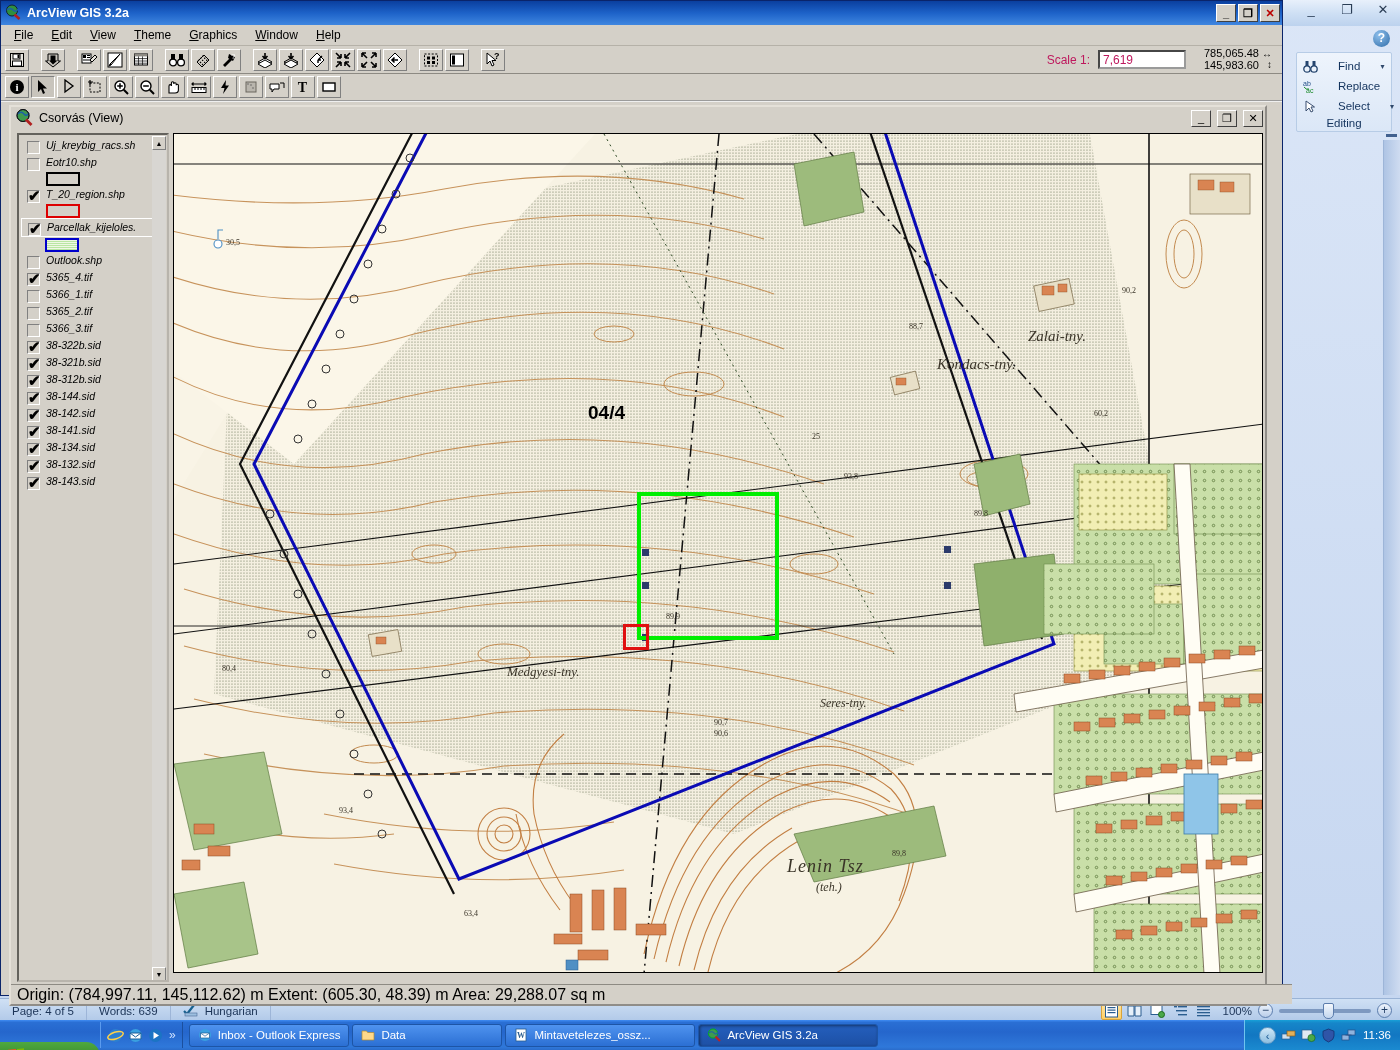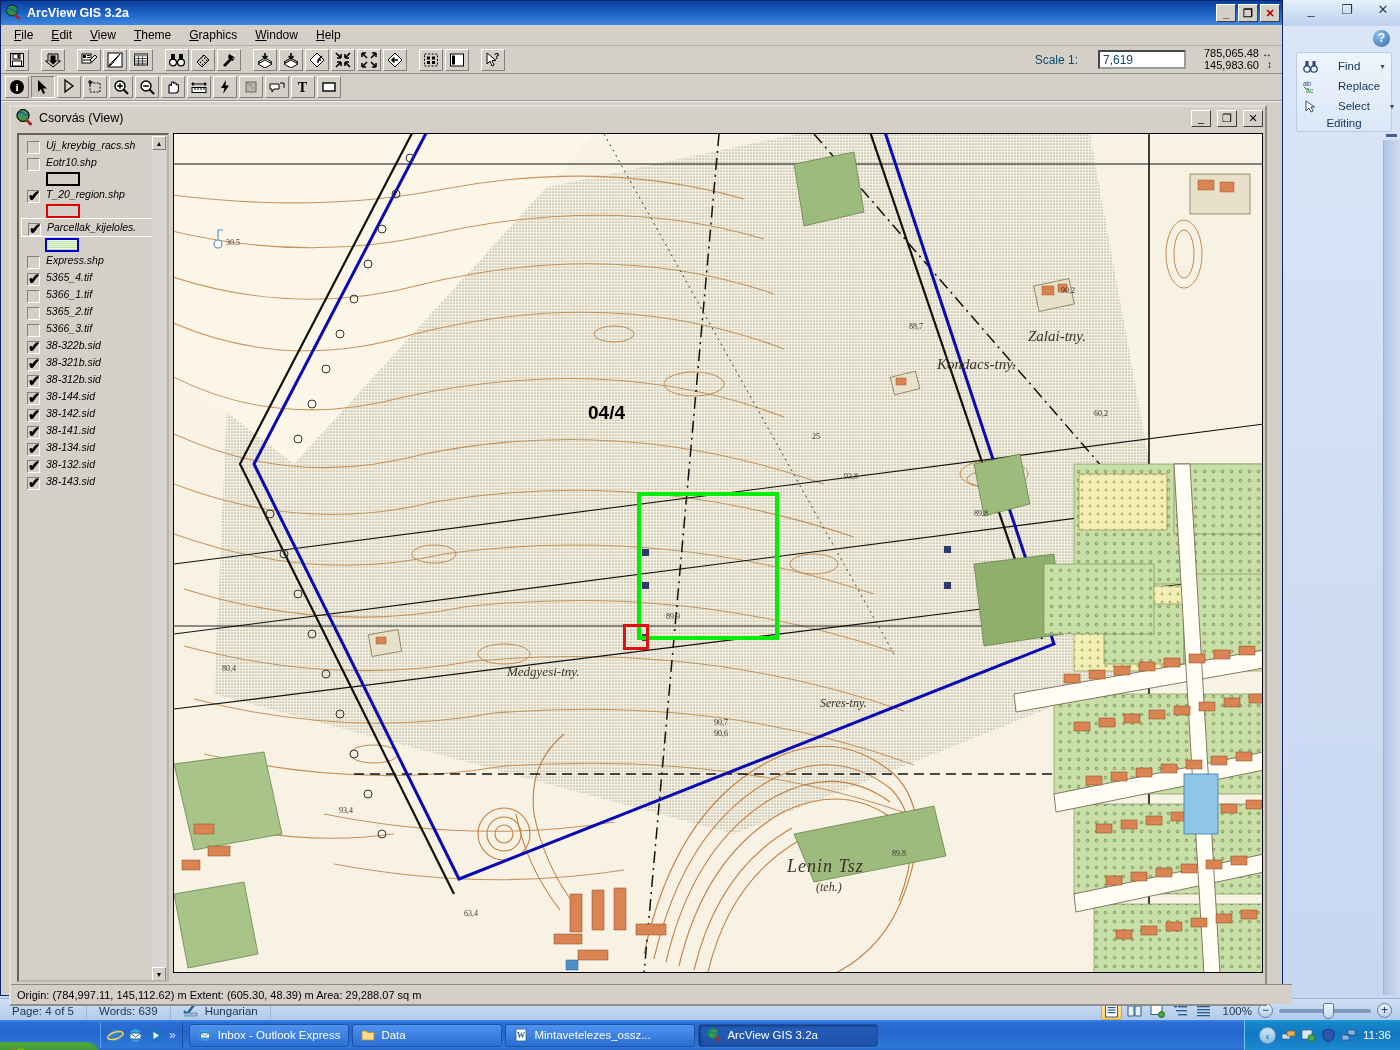--- a/index.html
+++ b/index.html
@@ -169,22 +169,22 @@
   .tb-btn {
     width: 24px; height: 22px; margin-right: 2px;
     background: #d4d0c8;
     border: 1px solid; border-color: #fff #808080 #808080 #fff;
     display: flex; align-items: center; justify-content: center;
     font-size: 12px; overflow: hidden; position: relative;
   }
   .tb-btn.pressed { border-color: #808080 #fff #fff #808080; background: #c8c4bc; }
   .tb-gap { width: 10px; }
   #scale-box {
-    position: absolute; right: 96px; top: 4px; display: flex; align-items: center; gap: 20px;
-    font-size: 12px; color: #0c4a6e;
+    position: absolute; right: 96px; top: 4px; display: flex; align-items: center; gap: 8px;
+    font-size: 12px; color: #be185d;
   }
   #scale-input {
     width: 88px; height: 19px; background: #fff;
     border: 2px inset #9a9a9a; font-size: 12px; padding-left: 3px;
     display: flex; align-items: center;
   }
   #coord-box {
     position: absolute; right: 10px; top: 1px; font-size: 11px; color: #000;
     text-align: right; line-height: 12px; display:flex; gap:3px; align-items:center;
   }
@@ -240,21 +240,21 @@
   #legend-scroll-down { position: absolute; bottom: 0; left: 0; }
 
   #map-area {
     position: absolute; left: 162px; top: 26px; width: 1090px; height: 840px;
     overflow: hidden; background: #f6f1e4; border: 1px solid #000;
   }
   #av-status {
     position: absolute; left: 0; bottom: 0; width: 1281px; height: 20px;
     background: #d4d0c8; border-top: 1px solid #8d8a83;
     display: flex; align-items: center; padding-left: 6px;
-    font-size: 11px; color: #000;
+    font-size: 16px; color: #000;
   }
 
   
   .map-label {
     position: absolute; font-weight: bold; color: #000;
     white-space: nowrap; font-family: "Liberation Sans", sans-serif;
   }
   .map-italic {
     position: absolute; font-family: "Liberation Serif", serif;
     font-style: italic; color: #3a3428; white-space: nowrap;
@@ -679,21 +679,21 @@
           </div>
           <div class="layer selected">
             <span class="lchk on"></span>
             <span class="lname">Parcellak_kijeloles.</span>
           </div>
           <div class="lsym" style="margin-left: 24px;">
             <div class="swatch" style="background: repeating-linear-gradient(0deg, rgb(185, 230, 163) 0px, rgb(185, 230, 163) 1px, rgb(238, 247, 229) 1px, rgb(238, 247, 229) 2px); border: 2px solid rgb(0, 0, 204);"></div>
           </div>
           <div class="layer">
             <span class="lchk"></span>
-            <span class="lname">Express.shp</span>
+            <span class="lname">Outlook.shp</span>
           </div>
           <div class="layer">
             <span class="lchk on"></span>
             <span class="lname">5365_4.tif</span>
           </div>
           <div class="layer">
             <span class="lchk"></span>
             <span class="lname">5366_1.tif</span>
           </div>
           <div class="layer">
@@ -1001,21 +1001,21 @@
       <div class="map-italic" style="left:854px;top:194px;font-size:15px;">Zalai-tny.</div>
       <div class="map-italic" style="left:763px;top:222px;font-size:15px;">Kondacs-tny.</div>
       <div class="map-italic" style="left:333px;top:530px;font-size:13px;">Medgyesi-tny.</div>
       <div class="map-italic" style="left:646px;top:562px;font-size:12px;">Seres-tny.</div>
       <div class="map-italic" style="left:613px;top:722px;font-size:18px;letter-spacing:1px;">Lenin Tsz</div>
       <div class="map-italic" style="left:642px;top:746px;font-size:12px;">(teh.)</div>
 
       
       <div class="elev" style="left:52px;top:104px;">30,5</div>
       <div class="elev" style="left:735px;top:188px;">88,7</div>
-      <div class="elev" style="left:887px;top:152px;">90,2</div>
+      <div class="elev" style="left:948px;top:152px;">90,2</div>
       <div class="elev" style="left:920px;top:275px;">60,2</div>
       <div class="elev" style="left:800px;top:375px;">89,8</div>
       <div class="elev" style="left:670px;top:338px;">93,8</div>
       <div class="elev" style="left:540px;top:595px;">90,6</div>
       <div class="elev" style="left:492px;top:478px;">89,9</div>
       <div class="elev" style="left:718px;top:715px;">89,8</div>
       <div class="elev" style="left:290px;top:775px;">63,4</div>
       <div class="elev" style="left:165px;top:672px;">93,4</div>
       <div class="elev" style="left:540px;top:584px;">90,7</div>
       <div class="elev" style="left:638px;top:298px;">25</div>

